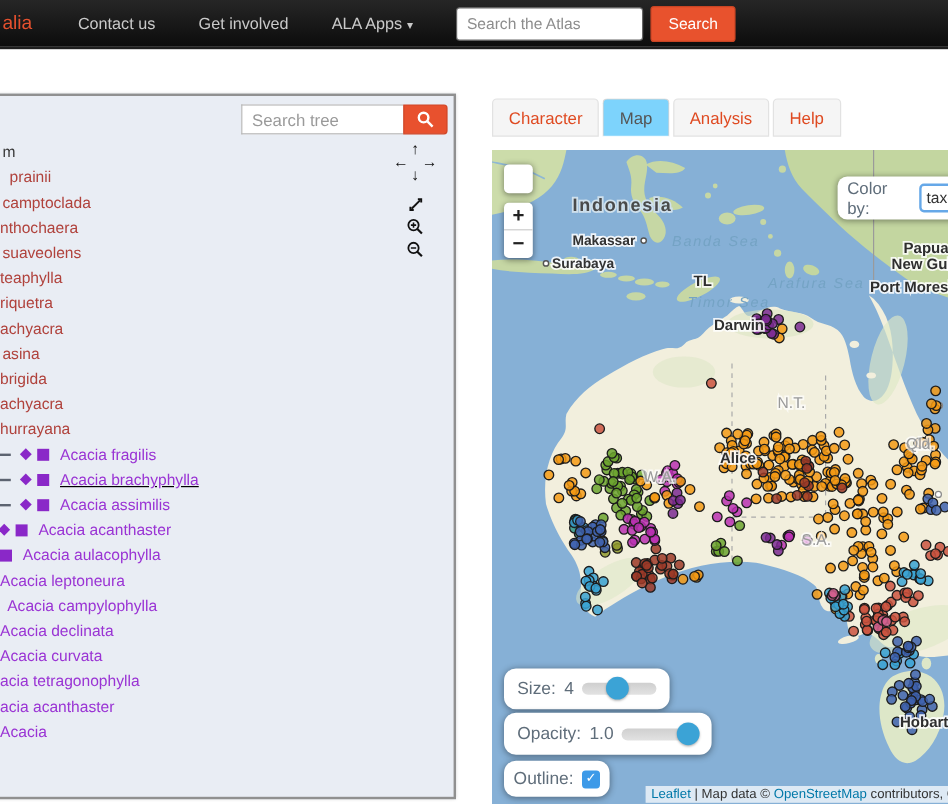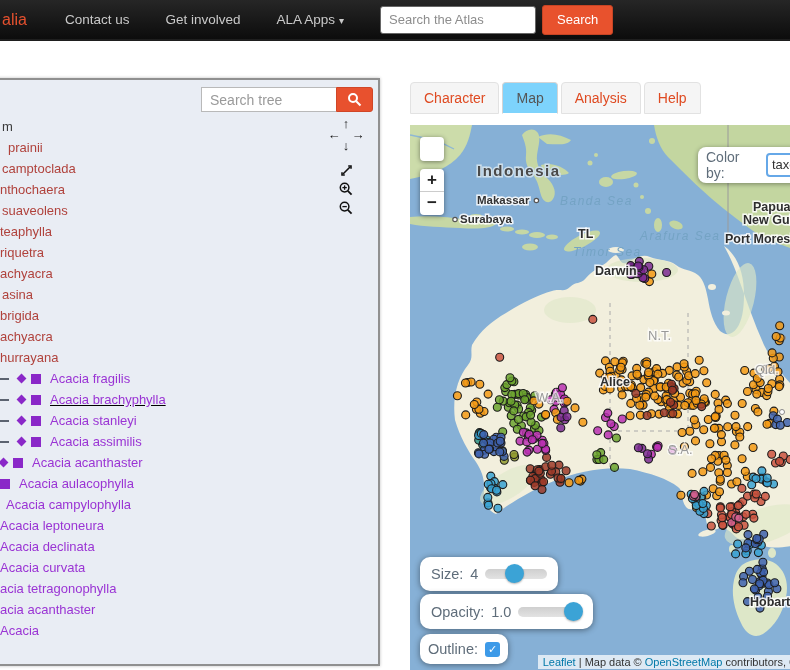--- a/index.html
+++ b/index.html
@@ -202,42 +202,36 @@
       <div class="trow" style="padding-left: 0px; text-decoration: underline;">
         <span class="mk-dash"></span>
         <span class="mk-diamond"></span>
         <span class="mk-square"></span>
         <span class="lbl c-purple">Acacia brachyphylla</span>
       </div>
       <div class="trow" style="padding-left: 0px;">
         <span class="mk-dash"></span>
         <span class="mk-diamond"></span>
         <span class="mk-square"></span>
-        <span class="lbl c-purple">Acacia stanleyi</span>
-      </div>
-      <div class="trow" style="padding-left: 0px;">
-        <span class="mk-dash"></span>
-        <span class="mk-diamond"></span>
-        <span class="mk-square"></span>
         <span class="lbl c-purple">Acacia assimilis</span>
       </div>
       <div class="trow" style="padding-left: 0px;">
         <span class="mk-diamond"></span>
         <span class="mk-square"></span>
         <span class="lbl c-purple">Acacia acanthaster</span>
       </div>
       <div class="trow" style="padding-left: 0px;">
         <span class="mk-square"></span>
         <span class="lbl c-purple">Acacia aulacophylla</span>
       </div>
+      <div class="trow" style="padding-left: 0px;">
+        <span class="lbl c-purple">Acacia leptoneura</span>
+      </div>
       <div class="trow" style="padding-left: 6px;">
         <span class="lbl c-purple">Acacia campylophylla</span>
-      </div>
-      <div class="trow" style="padding-left: 0px;">
-        <span class="lbl c-purple">Acacia leptoneura</span>
       </div>
       <div class="trow">
         <span class="lbl c-purple">Acacia declinata</span>
       </div>
       <div class="trow">
         <span class="lbl c-purple">Acacia curvata</span>
       </div>
       <div class="trow">
         <span class="lbl c-purple">acia tetragonophylla</span>
       </div>

